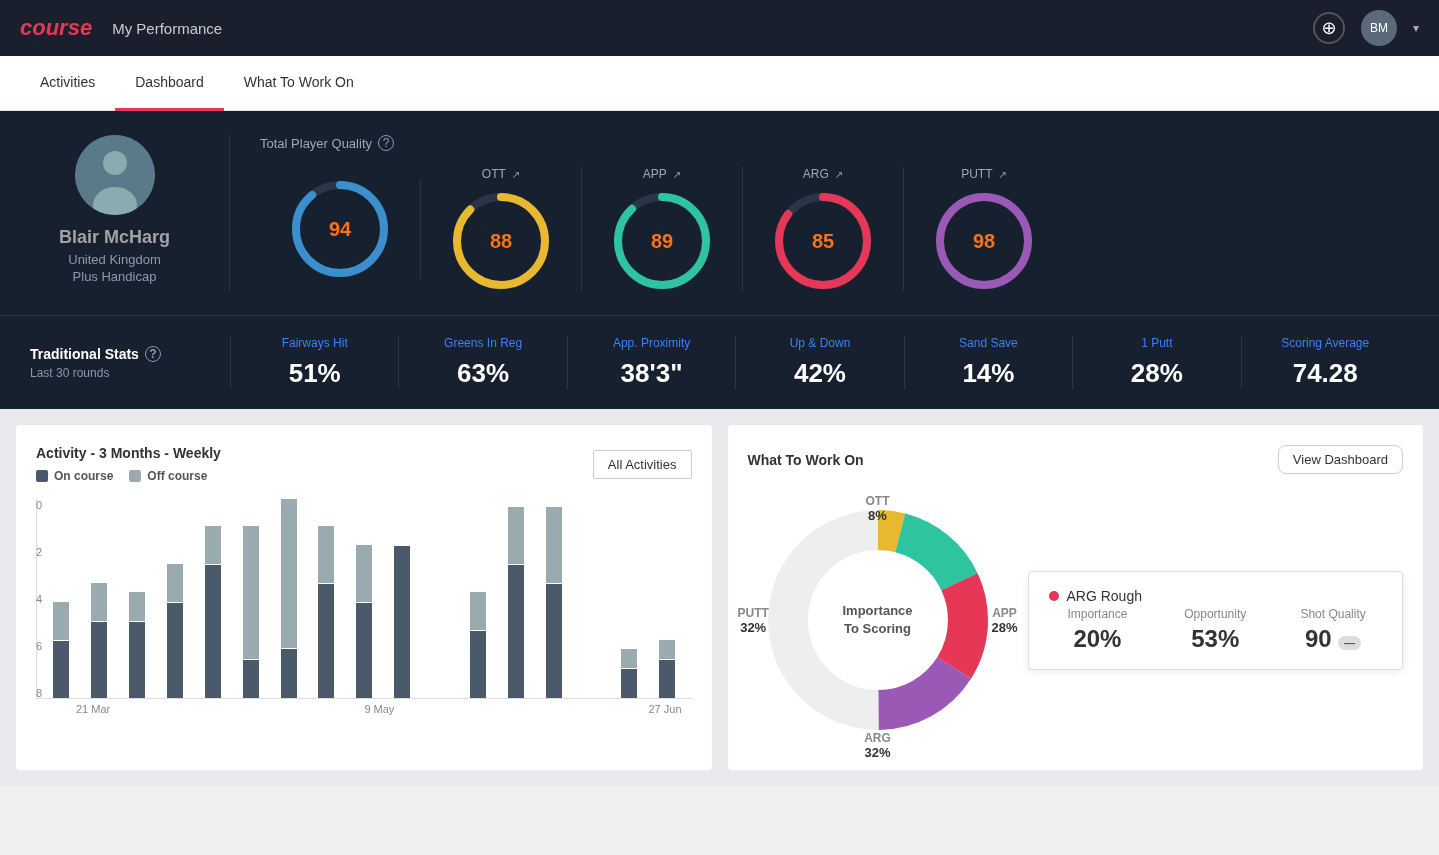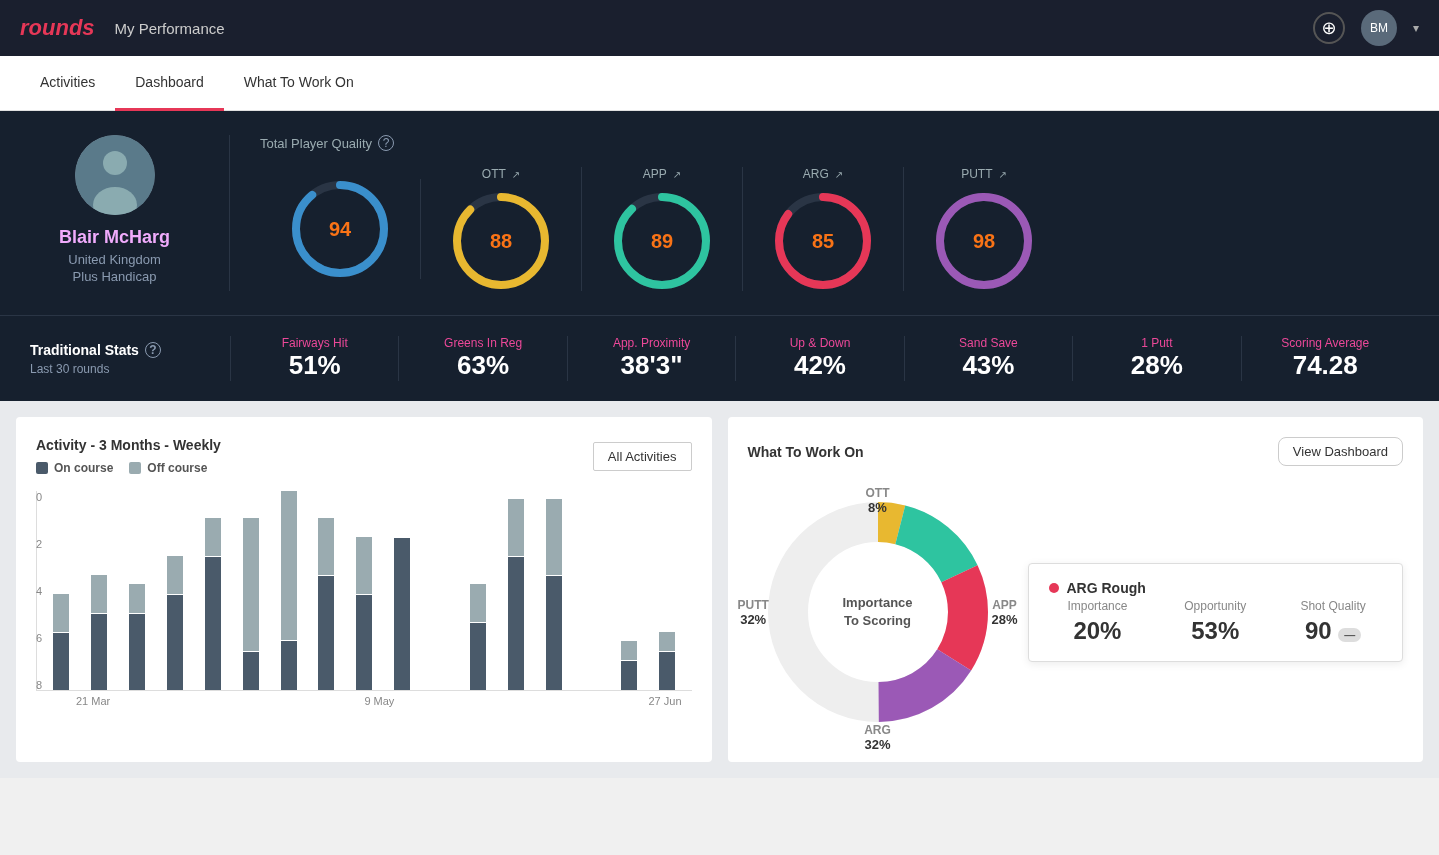--- a/index.html
+++ b/index.html
@@ -69,21 +69,21 @@
       width: 80px; height: 80px; border-radius: 50%;
       background: #4a5a6a;
       overflow: hidden;
       display: flex; align-items: center; justify-content: center;
       margin-bottom: 12px;
     }
     .player-avatar-inner {
       width: 80px; height: 80px; background: linear-gradient(135deg, #7a8a9a, #4a5a6a);
       border-radius: 50%;
     }
-    .player-name { font-size: 18px; font-weight: 700; color: #f0abfc; text-align: center; }
+    .player-name { font-size: 18px; font-weight: 700; color: #a3a3a3; text-align: center; }
     .player-country { font-size: 13px; color: #8a9ab0; margin-top: 4px; }
     .player-handicap { font-size: 13px; color: #8a9ab0; margin-top: 2px; }
 
     
     .quality-section {
       flex: 1;
       padding: 0 30px;
     }
     .quality-title {
       font-size: 13px; color: #9aabb0; margin-bottom: 16px;
@@ -129,21 +129,21 @@
     }
     .trad-stats-label { min-width: 200px; }
     .trad-stats-label h3 { font-size: 14px; color: #fff; display: flex; align-items: center; gap: 6px; }
     .trad-stats-label p { font-size: 12px; color: #8a9ab0; margin-top: 4px; }
     .stat-item {
       flex: 1;
       text-align: center;
       border-left: 1px solid #2a3545;
       padding: 0 10px;
     }
-    .stat-label { font-size: 12px; color: #ec4899; }
+    .stat-label { font-size: 12px; color: #3b82f6; margin-bottom: 8px; }
     .stat-value { font-size: 26px; font-weight: 600; color: #fff; }
 
     
     .bottom-panels {
       display: flex;
       gap: 16px;
       padding: 16px;
       background: #e8eaed;
     }
     .panel {
@@ -197,41 +197,41 @@
     .info-card {
       background: #fff;
       border: 1px solid #ddd;
       border-radius: 4px;
       padding: 16px 20px;
       flex: 1;
       box-shadow: 0 2px 8px rgba(0,0,0,0.08);
     }
     .info-card-title {
       display: flex; align-items: center; gap: 8px;
-      font-size: 14px; font-weight: 700; margin-bottom: 3px;
+      font-size: 14px; font-weight: 400; margin-bottom: 3px;
     }
     .info-card-dot { width: 10px; height: 10px; border-radius: 50%; background: #e63757; }
     .info-card-metrics { display: flex; gap: 20px; }
     .metric { flex: 1; text-align: center; }
     .metric-label { font-size: 12px; color: #888; margin-bottom: 4px; }
     .metric-value { font-size: 24px; font-weight: 700; color: #333; }
     .metric-badge {
       display: inline-block; background: #ddd; color: #555;
       font-size: 11px; padding: 1px 6px; border-radius: 10px; margin-top: 2px;
     }
 
     .info-circle { font-size: 12px; color: #8a9ab0; border: 1px solid #8a9ab0; border-radius: 50%; width: 16px; height: 16px; display: inline-flex; align-items: center; justify-content: center; cursor: pointer; }
     .trend-arrow { font-size: 10px; margin-left: 2px; }
   </style>
 </head>
 <body>
 
 <header class="header">
   <div class="header-left">
-    <div class="logo">rounds</div>
+    <div class="logo">course</div>
     <span class="header-title">My Performance</span>
   </div>
   <div class="header-right">
     <button class="header-icon-btn">
       <span>⊕</span>
     </button>
     <button class="avatar-btn">
       <span>BM</span>
     </button>
     <span style="color:#aaa; font-size:12px;">▾</span>
@@ -358,21 +358,21 @@
   <div class="stat-item">
     <div class="stat-label">App. Proximity</div>
     <div class="stat-value">38'3"</div>
   </div>
   <div class="stat-item">
     <div class="stat-label">Up &amp; Down</div>
     <div class="stat-value">42%</div>
   </div>
   <div class="stat-item">
     <div class="stat-label">Sand Save</div>
-    <div class="stat-value">43%</div>
+    <div class="stat-value">14%</div>
   </div>
   <div class="stat-item">
     <div class="stat-label">1 Putt</div>
     <div class="stat-value">28%</div>
   </div>
   <div class="stat-item">
     <div class="stat-label">Scoring Average</div>
     <div class="stat-value">74.28</div>
   </div>
 </div>

